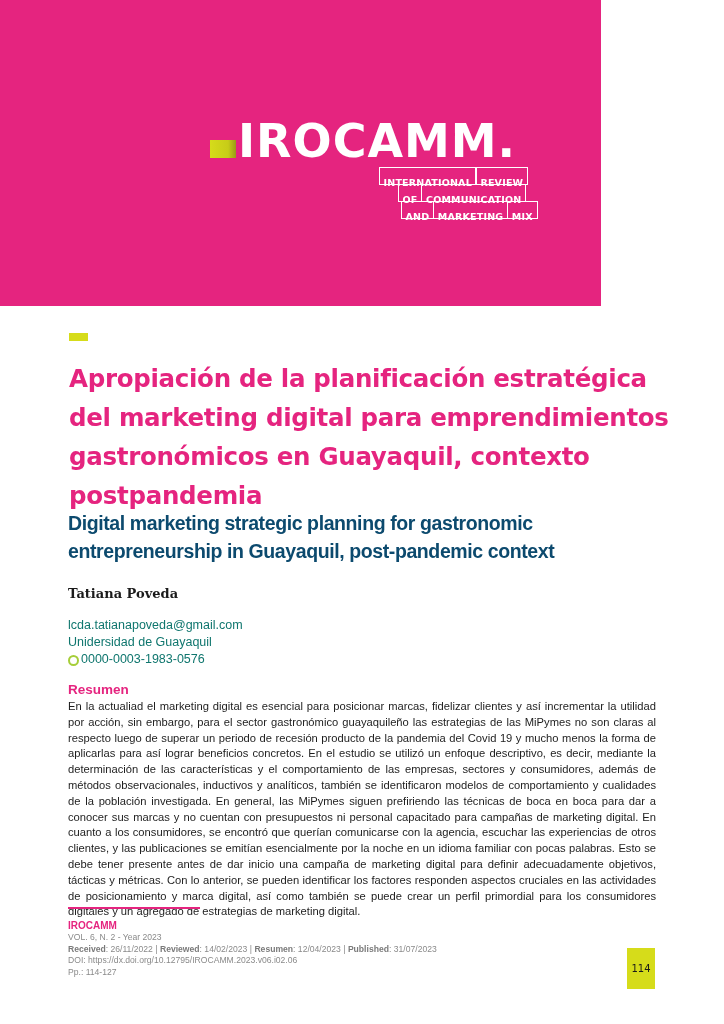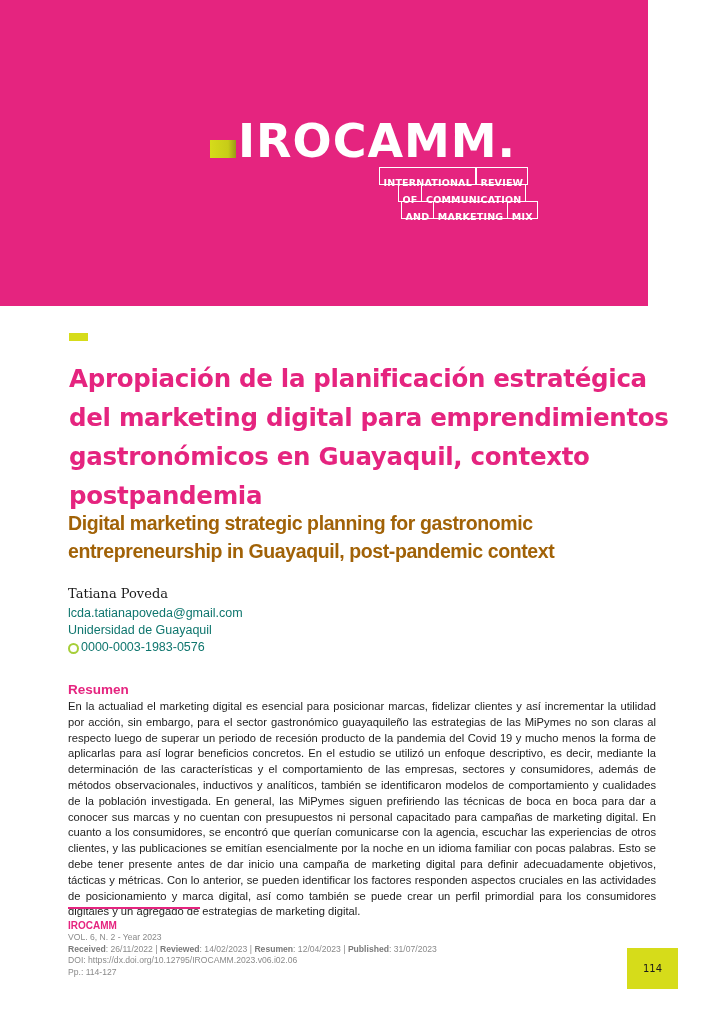--- a/index.html
+++ b/index.html
@@ -10,21 +10,21 @@
       width: 724px;
       height: 1024px;
       position: relative;
       background: #ffffff;
       overflow: hidden;
       font-family: "Liberation Sans", sans-serif;
     }
     .header-band {
       position: absolute;
       left: 0; top: 0;
-      width: 648px; height: 306px;
+      width: 601px; height: 306px;
       background: #e5247f;
     }
     .logo-block {
       position: absolute;
       left: 210px; top: 140px;
       width: 26px; height: 18px;
       background: linear-gradient(90deg, #d6dc1a 0%, #c7cc18 70%, #9a9a16 100%);
     }
     .logo-word {
       position: absolute;
@@ -78,35 +78,35 @@
     }
     .title-en {
       position: absolute;
       left: 68px; top: 509px;
       width: 560px;
       margin: 0;
       font-family: "Liberation Sans", sans-serif;
       font-weight: bold;
       font-size: 19.5px;
       line-height: 28px;
-      color: #a16207;
+      color: #0c4a6e;
       letter-spacing: -0.4px;
     }
     .author-block {
       position: absolute;
       left: 68px; top: 585px;
       width: 400px;
     }
     .author-name {
       font-family: "DejaVu Serif", serif;
-      font-weight: normal;
+      font-weight: bold;
       font-size: 13px;
       line-height: 18px;
       color: #1a1a1a;
-      margin-bottom: 2px;
+      margin-bottom: 14px;
     }
     .author-line {
       font-family: "Liberation Sans", sans-serif;
       font-size: 12.5px;
       line-height: 17px;
       color: #0f766e;
     }
     .orcid-row {
       display: flex;
       align-items: center;
@@ -160,21 +160,21 @@
       font-size: 10px;
       color: #e5247f;
       line-height: 12px;
     }
     .footer-meta b {
       color: #7a7a7a;
     }
     .page-badge {
       position: absolute;
       left: 627px; top: 948px;
-      width: 51px; height: 41px;
+      width: 28px; height: 41px;
       background: #d6dc1a;
       display: flex;
       align-items: center;
       justify-content: center;
       font-family: "DejaVu Sans", sans-serif;
       font-size: 10px;
       color: #1a1a1a;
     }
   </style>
 </head>

